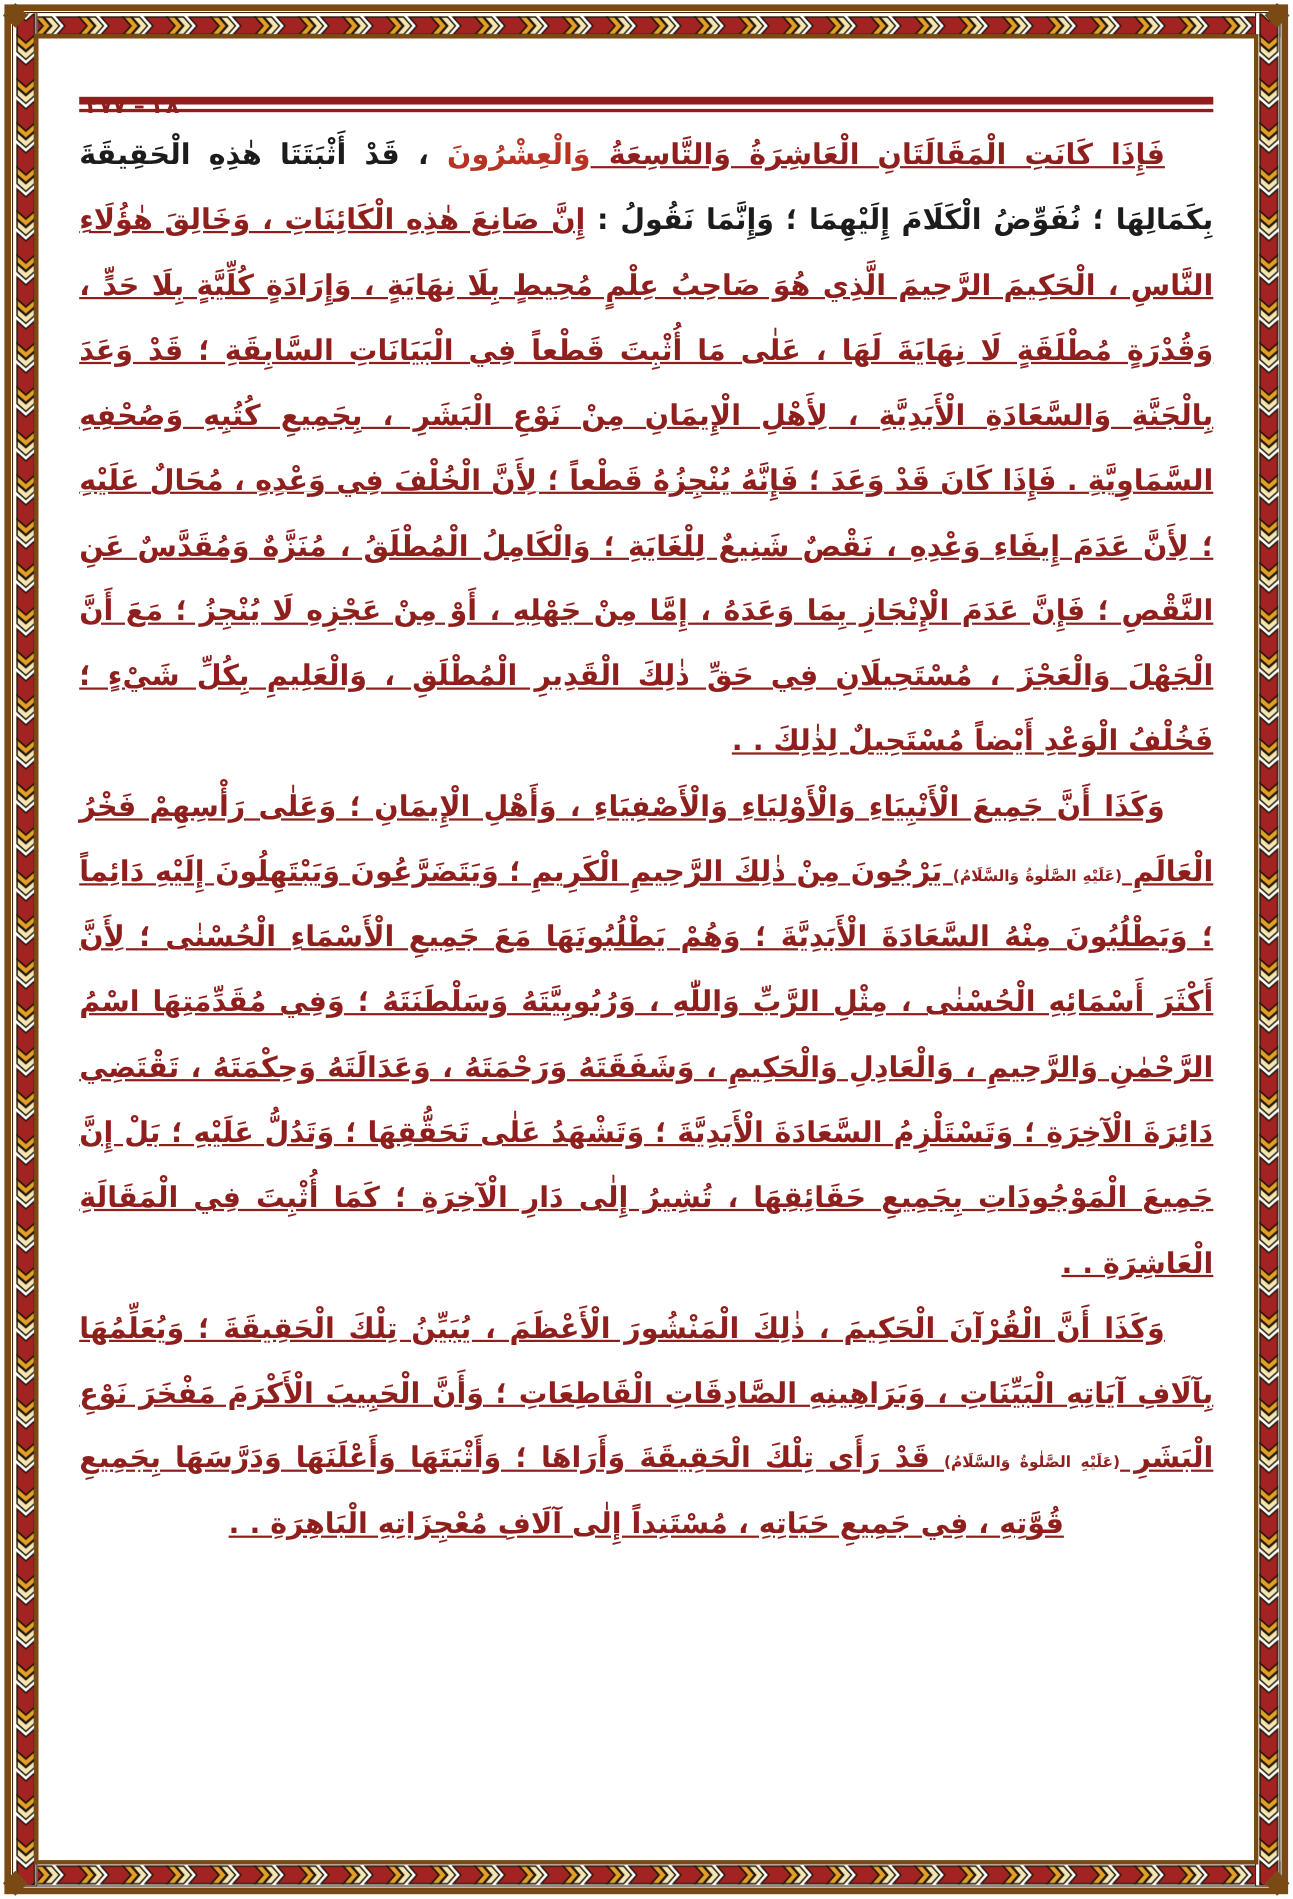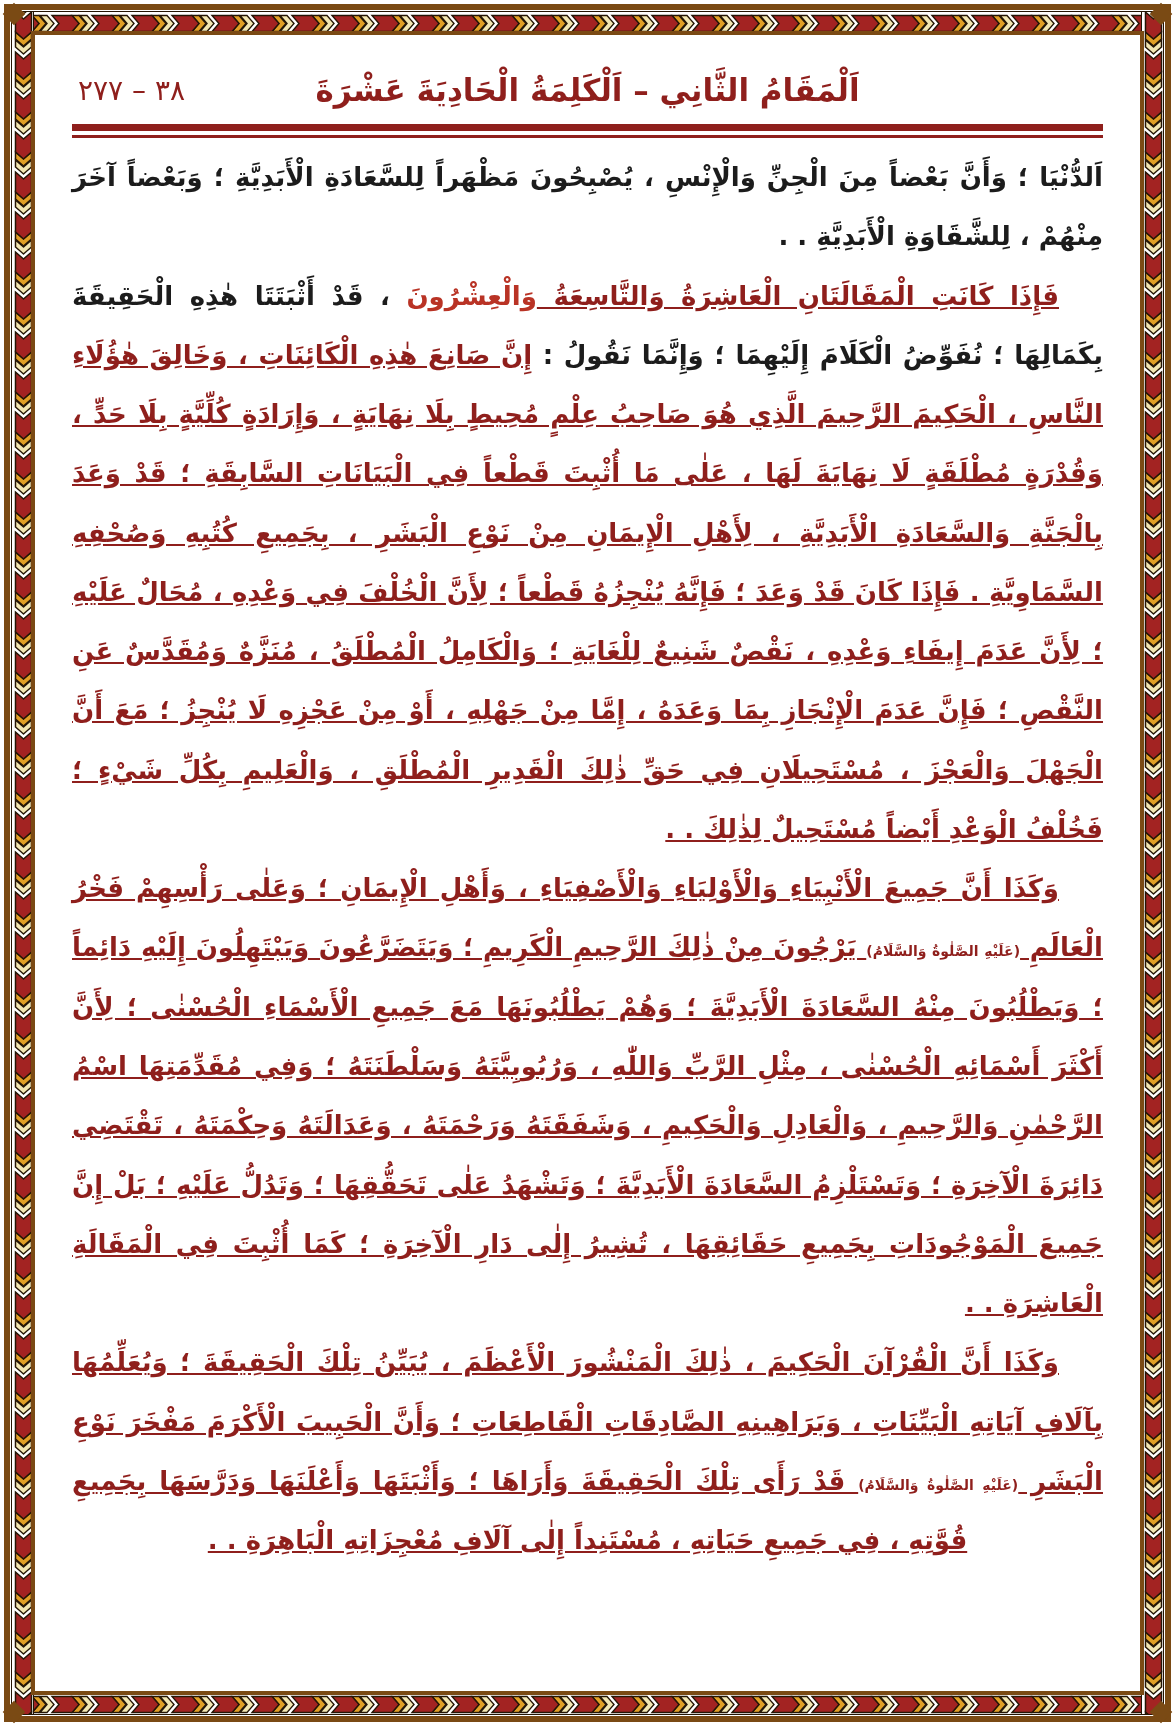--- a/index.html
+++ b/index.html
@@ -56,23 +56,23 @@
   }
   .title{
     text-align:center;
     font-size:31px;
     font-weight:bold;
     color:var(--maroon);
     letter-spacing:0.5px;
   }
   .pagenum{
     position:absolute;
-    left:6px;top:74px;
-    font-size:28px;
-    font-weight:normal;
+    left:6px;top:84px;
+    font-size:20px;
+    font-weight:bold;
     color:var(--maroon);
     direction:rtl;
   }
   .rule{
     margin:16px 72px 0 72px;
     border-top:7px solid var(--maroon);
     border-bottom:3px solid var(--maroon);
     height:14px;
   }
   
@@ -148,23 +148,21 @@
 </div>
 <div class="frame-outer">
   <div class="spike spike-tl"></div>
   <div class="spike spike-tr"></div>
   <div class="spike spike-bl"></div>
   <div class="spike spike-br"></div>
 </div>
 <div class="frame-inner"></div>
 
 <div class="header">
-  <div class="title">اَلْمَقَامُ الثَّانِي – اَلْكَلِمَةُ الْحَادِيَةَ عَشْرَةَ</div>
   <div class="pagenum">٣٨ – ٢٧٧</div>
 </div>
 <div class="rule"></div>
 
 <div class="content">
-    <p class="para"><span class="seg-black">اَلدُّنْيَا ؛ وَأَنَّ بَعْضاً مِنَ الْجِنِّ وَالْإِنْسِ ، يُصْبِحُونَ مَظْهَراً لِلسَّعَادَةِ الْأَبَدِيَّةِ ؛ وَبَعْضاً آخَرَ مِنْهُمْ ، لِلشَّقَاوَةِ الْأَبَدِيَّةِ . .</span></p>
     <p class="para indent"><span class="seg-maroon">فَإِذَا كَانَتِ الْمَقَالَتَانِ الْعَاشِرَةُ وَالتَّاسِعَةُ </span><span class="seg-red">وَالْعِشْرُونَ</span><span class="seg-black"> ، قَدْ أَثْبَتَتَا هٰذِهِ الْحَقِيقَةَ بِكَمَالِهَا ؛ نُفَوِّضُ الْكَلَامَ إِلَيْهِمَا ؛ وَإِنَّمَا نَقُولُ : </span><span class="seg-maroon">إِنَّ صَانِعَ هٰذِهِ الْكَائِنَاتِ ، وَخَالِقَ هٰؤُلَاءِ النَّاسِ ، الْحَكِيمَ الرَّحِيمَ الَّذِي هُوَ صَاحِبُ عِلْمٍ مُحِيطٍ بِلَا نِهَايَةٍ ، وَإِرَادَةٍ كُلِّيَّةٍ بِلَا حَدٍّ ، وَقُدْرَةٍ مُطْلَقَةٍ لَا نِهَايَةَ لَهَا ، عَلٰى مَا أُثْبِتَ قَطْعاً فِي الْبَيَانَاتِ السَّابِقَةِ ؛ قَدْ وَعَدَ بِالْجَنَّةِ وَالسَّعَادَةِ الْأَبَدِيَّةِ ، لِأَهْلِ الْإِيمَانِ مِنْ نَوْعِ الْبَشَرِ ، بِجَمِيعِ كُتُبِهِ وَصُحْفِهِ السَّمَاوِيَّةِ . فَإِذَا كَانَ قَدْ وَعَدَ ؛ فَإِنَّهُ يُنْجِزُهُ قَطْعاً ؛ لِأَنَّ الْخُلْفَ فِي وَعْدِهِ ، مُحَالٌ عَلَيْهِ ؛ لِأَنَّ عَدَمَ إِيفَاءِ وَعْدِهِ ، نَقْصٌ شَنِيعٌ لِلْغَايَةِ ؛ وَالْكَامِلُ الْمُطْلَقُ ، مُنَزَّهٌ وَمُقَدَّسٌ عَنِ النَّقْصِ ؛ فَإِنَّ عَدَمَ الْإِنْجَازِ بِمَا وَعَدَهُ ، إِمَّا مِنْ جَهْلِهِ ، أَوْ مِنْ عَجْزِهِ لَا يُنْجِزُ ؛ مَعَ أَنَّ الْجَهْلَ وَالْعَجْزَ ، مُسْتَحِيلَانِ فِي حَقِّ ذٰلِكَ الْقَدِيرِ الْمُطْلَقِ ، وَالْعَلِيمِ بِكُلِّ شَيْءٍ ؛ فَخُلْفُ الْوَعْدِ أَيْضاً مُسْتَحِيلٌ لِذٰلِكَ . .</span></p>
     <p class="para indent"><span class="seg-maroon">وَكَذَا أَنَّ جَمِيعَ الْأَنْبِيَاءِ وَالْأَوْلِيَاءِ وَالْأَصْفِيَاءِ ، وَأَهْلِ الْإِيمَانِ ؛ وَعَلٰى رَأْسِهِمْ فَخْرُ الْعَالَمِ </span><span class="honorific">(عَلَيْهِ الصَّلٰوةُ وَالسَّلَامُ)</span><span class="seg-maroon"> يَرْجُونَ مِنْ ذٰلِكَ الرَّحِيمِ الْكَرِيمِ ؛ وَيَتَضَرَّعُونَ وَيَبْتَهِلُونَ إِلَيْهِ دَائِماً ؛ وَيَطْلُبُونَ مِنْهُ السَّعَادَةَ الْأَبَدِيَّةَ ؛ وَهُمْ يَطْلُبُونَهَا مَعَ جَمِيعِ الْأَسْمَاءِ الْحُسْنٰى ؛ لِأَنَّ أَكْثَرَ أَسْمَائِهِ الْحُسْنٰى ، مِثْلِ الرَّبِّ وَاللّٰهِ ، وَرُبُوبِيَّتَهُ وَسَلْطَنَتَهُ ؛ وَفِي مُقَدِّمَتِهَا اسْمُ الرَّحْمٰنِ وَالرَّحِيمِ ، وَالْعَادِلِ وَالْحَكِيمِ ، وَشَفَقَتَهُ وَرَحْمَتَهُ ، وَعَدَالَتَهُ وَحِكْمَتَهُ ، تَقْتَضِي دَائِرَةَ الْآخِرَةِ ؛ وَتَسْتَلْزِمُ السَّعَادَةَ الْأَبَدِيَّةَ ؛ وَتَشْهَدُ عَلٰى تَحَقُّقِهَا ؛ وَتَدُلُّ عَلَيْهِ ؛ بَلْ إِنَّ جَمِيعَ الْمَوْجُودَاتِ بِجَمِيعِ حَقَائِقِهَا ، تُشِيرُ إِلٰى دَارِ الْآخِرَةِ ؛ كَمَا أُثْبِتَ فِي الْمَقَالَةِ الْعَاشِرَةِ . .</span></p>
     <p class="para indent center-last"><span class="seg-maroon">وَكَذَا أَنَّ الْقُرْآنَ الْحَكِيمَ ، ذٰلِكَ الْمَنْشُورَ الْأَعْظَمَ ، يُبَيِّنُ تِلْكَ الْحَقِيقَةَ ؛ وَيُعَلِّمُهَا بِآلَافِ آيَاتِهِ الْبَيِّنَاتِ ، وَبَرَاهِينِهِ الصَّادِقَاتِ الْقَاطِعَاتِ ؛ وَأَنَّ الْحَبِيبَ الْأَكْرَمَ مَفْخَرَ نَوْعِ الْبَشَرِ </span><span class="honorific">(عَلَيْهِ الصَّلٰوةُ وَالسَّلَامُ)</span><span class="seg-maroon"> قَدْ رَأَى تِلْكَ الْحَقِيقَةَ وَأَرَاهَا ؛ وَأَثْبَتَهَا وَأَعْلَنَهَا وَدَرَّسَهَا بِجَمِيعِ قُوَّتِهِ ، فِي جَمِيعِ حَيَاتِهِ ، مُسْتَنِداً إِلٰى آلَافِ مُعْجِزَاتِهِ الْبَاهِرَةِ . .</span></p>
   </div>
 
 </body></html>

